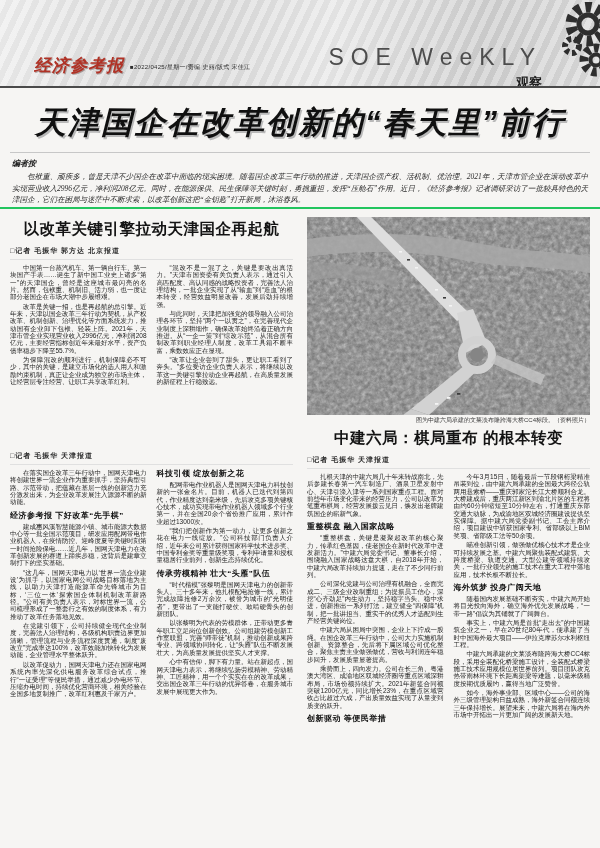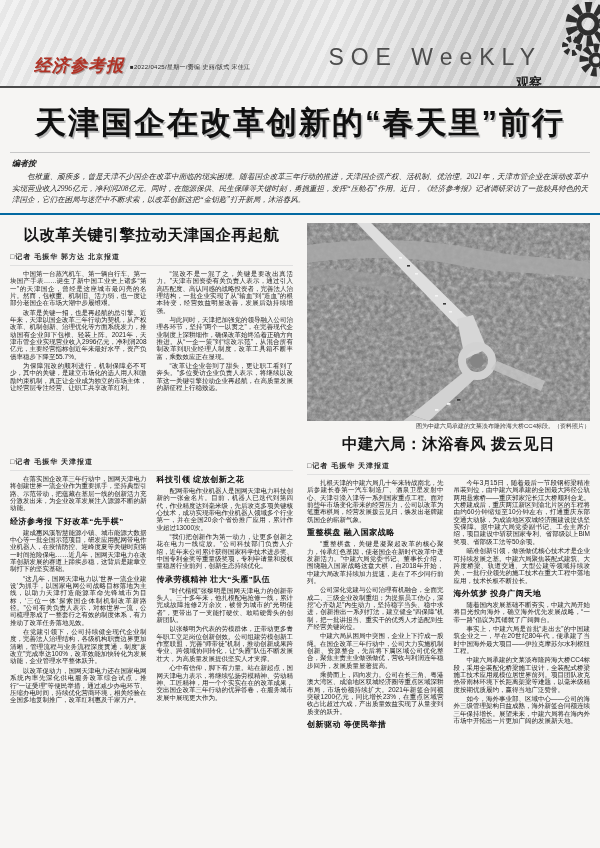--- a/index.html
+++ b/index.html
@@ -41,24 +41,25 @@
     font-size:9px;font-weight:bold;display:flex;align-items:center;justify-content:center;line-height:1;
   }
   .brand-cn{font-size:27px;font-weight:900;color:#111;letter-spacing:2px;line-height:1;}
   .gears{position:absolute;right:-10px;top:2px;z-index:1;}
   
   .lead-wrap{padding:10px 10px 0;}
   .main-headline{
     margin:4px 0 8px;text-align:center;
     font-size:31px;font-weight:900;letter-spacing:2px;color:#101010;
     text-shadow:1.5px 1.5px 0 #b9b9b9;
+    font-style:italic;
   }
   .rule-thin{border:none;border-top:1px solid #c7c7c7;margin:0;}
   .editor-note{
-    padding:5px 12px 7px;border-bottom:2px solid #0369a1;
+    padding:5px 12px 1px;border-bottom:2px solid #22c55e;
   }
   .note-label{font-size:8px;font-weight:bold;color:#1d1d1d;font-style:italic;margin-bottom:2px;}
   .note-text{
     font-family:"Liberation Serif","DejaVu Serif",serif;font-style:italic;
     font-size:7.5px;line-height:1.55;text-align:justify;color:#2a2a2a;
     text-indent:2em;margin:0;
   }
   
   .main-grid{display:flex;gap:14px;padding:8px 10px 4px;}
   .half{width:283px;flex:0 0 283px;}
@@ -209,21 +210,21 @@
         <g fill="#3c3c3c">
           <rect x="100" y="42" width="3" height="1.6"></rect>
             <rect x="136" y="80" width="3" height="1.6"></rect>
           <rect x="150" y="176" width="3.4" height="1.8"></rect>
         </g>
       </svg>
     </figure>
     <div class="photo-caption">图为中建六局承建的文莱淡布隆跨海大桥CC4标段。（资料照片）</div>
 
     <article>
-      <h2 class="art-title t-lg">中建六局：沐浴春风 拨云见日</h2>
+      <h2 class="art-title t-lg">中建六局：棋局重布 的根本转变</h2>
       <div class="byline">□记者 毛振华 天津报道</div>
       <div class="art-body a3-body">
           <p>扎根天津的中建六局几十年来转战南北，先后参建长春第一汽车制造厂、酒泉卫星发射中心、天津引滦入津等一系列国家重点工程。面对前些年市场变化带来的经营压力，公司以改革为笔重布棋局，经营发展拨云见日，焕发出老牌建筑国企的崭新气象。</p>
           <h4>重整棋盘 融入国家战略</h4>
           <p>“重整棋盘，关键是凝聚起改革的核心聚力，传承红色基因，使老国企在新时代改革中迸发新活力。”中建六局党委书记、董事长介绍，围绕融入国家战略这盘大棋，自2018年开始，中建六局改革持续加力提速，走在了不少同行前列。</p>
           <p>公司深化党建与公司治理有机融合，全面完成二、三级企业改制重组；为提振员工信心，深挖“心齐劲足”内生动力，坚持稳字当头、稳中求进，创新推出一系列打法，建立健全“四保障”机制，把一批讲担当、重实干的优秀人才选配到生产经营关键岗位。</p>
           <p>中建六局从困局中突围，企业上下拧成一股绳。在国企改革三年行动中，公司大力实施机制创新、资源整合，先后将下属区域公司优化整合，聚焦主责主业做强做优，营收与利润连年稳步回升，发展质量显著提高。</p>
           <p>乘势而上，四向发力。公司在长三角、粤港澳大湾区、成渝地区双城经济圈等重点区域深耕布局，市场份额持续扩大。2021年新签合同额突破1200亿元，同比增长23%，在重点区域营收占比超过六成，产出质量效益实现了从量变到质变的跃升。</p>
           <h4>创新驱动 等便民举措</h4>
           <p>今年3月15日，随着最后一节段钢桁梁精准吊装到位，由中建六局承建的全国最大跨径公轨两用悬索桥——重庆郭家沱长江大桥顺利合龙。大桥建成后，重庆两江新区到渝北片区的车程将由约60分钟缩短至10分钟左右，打通重庆东部交通大动脉，为成渝地区双城经济圈建设提供坚实保障。据中建六局党委副书记、工会主席介绍，项目建设中斩获国家专利、省部级以上BIM奖项、省部级工法等50余项。</p>

